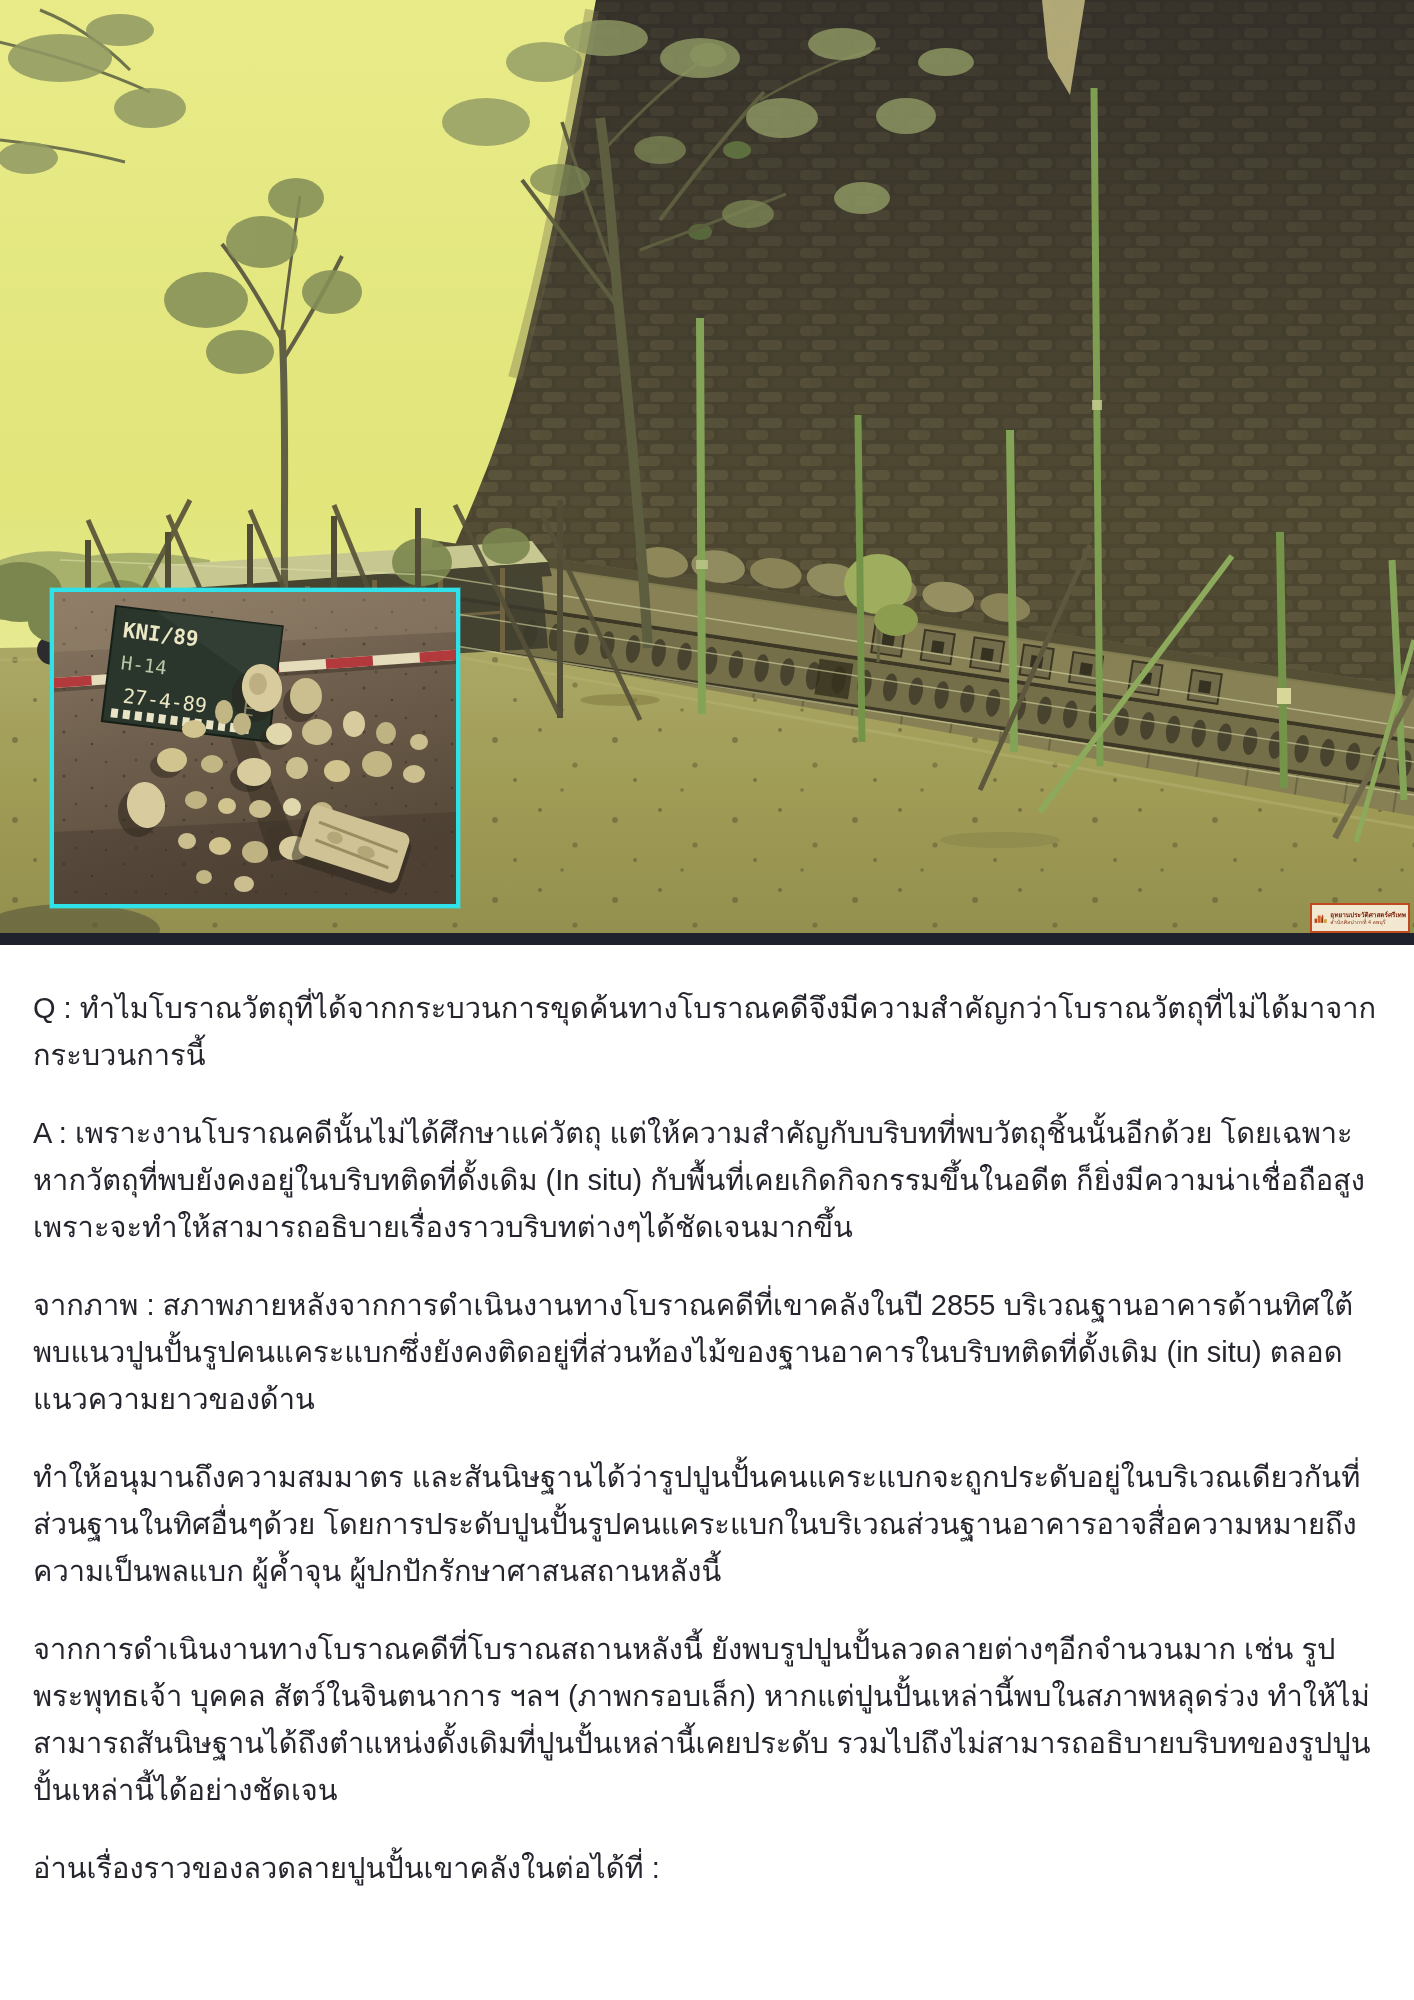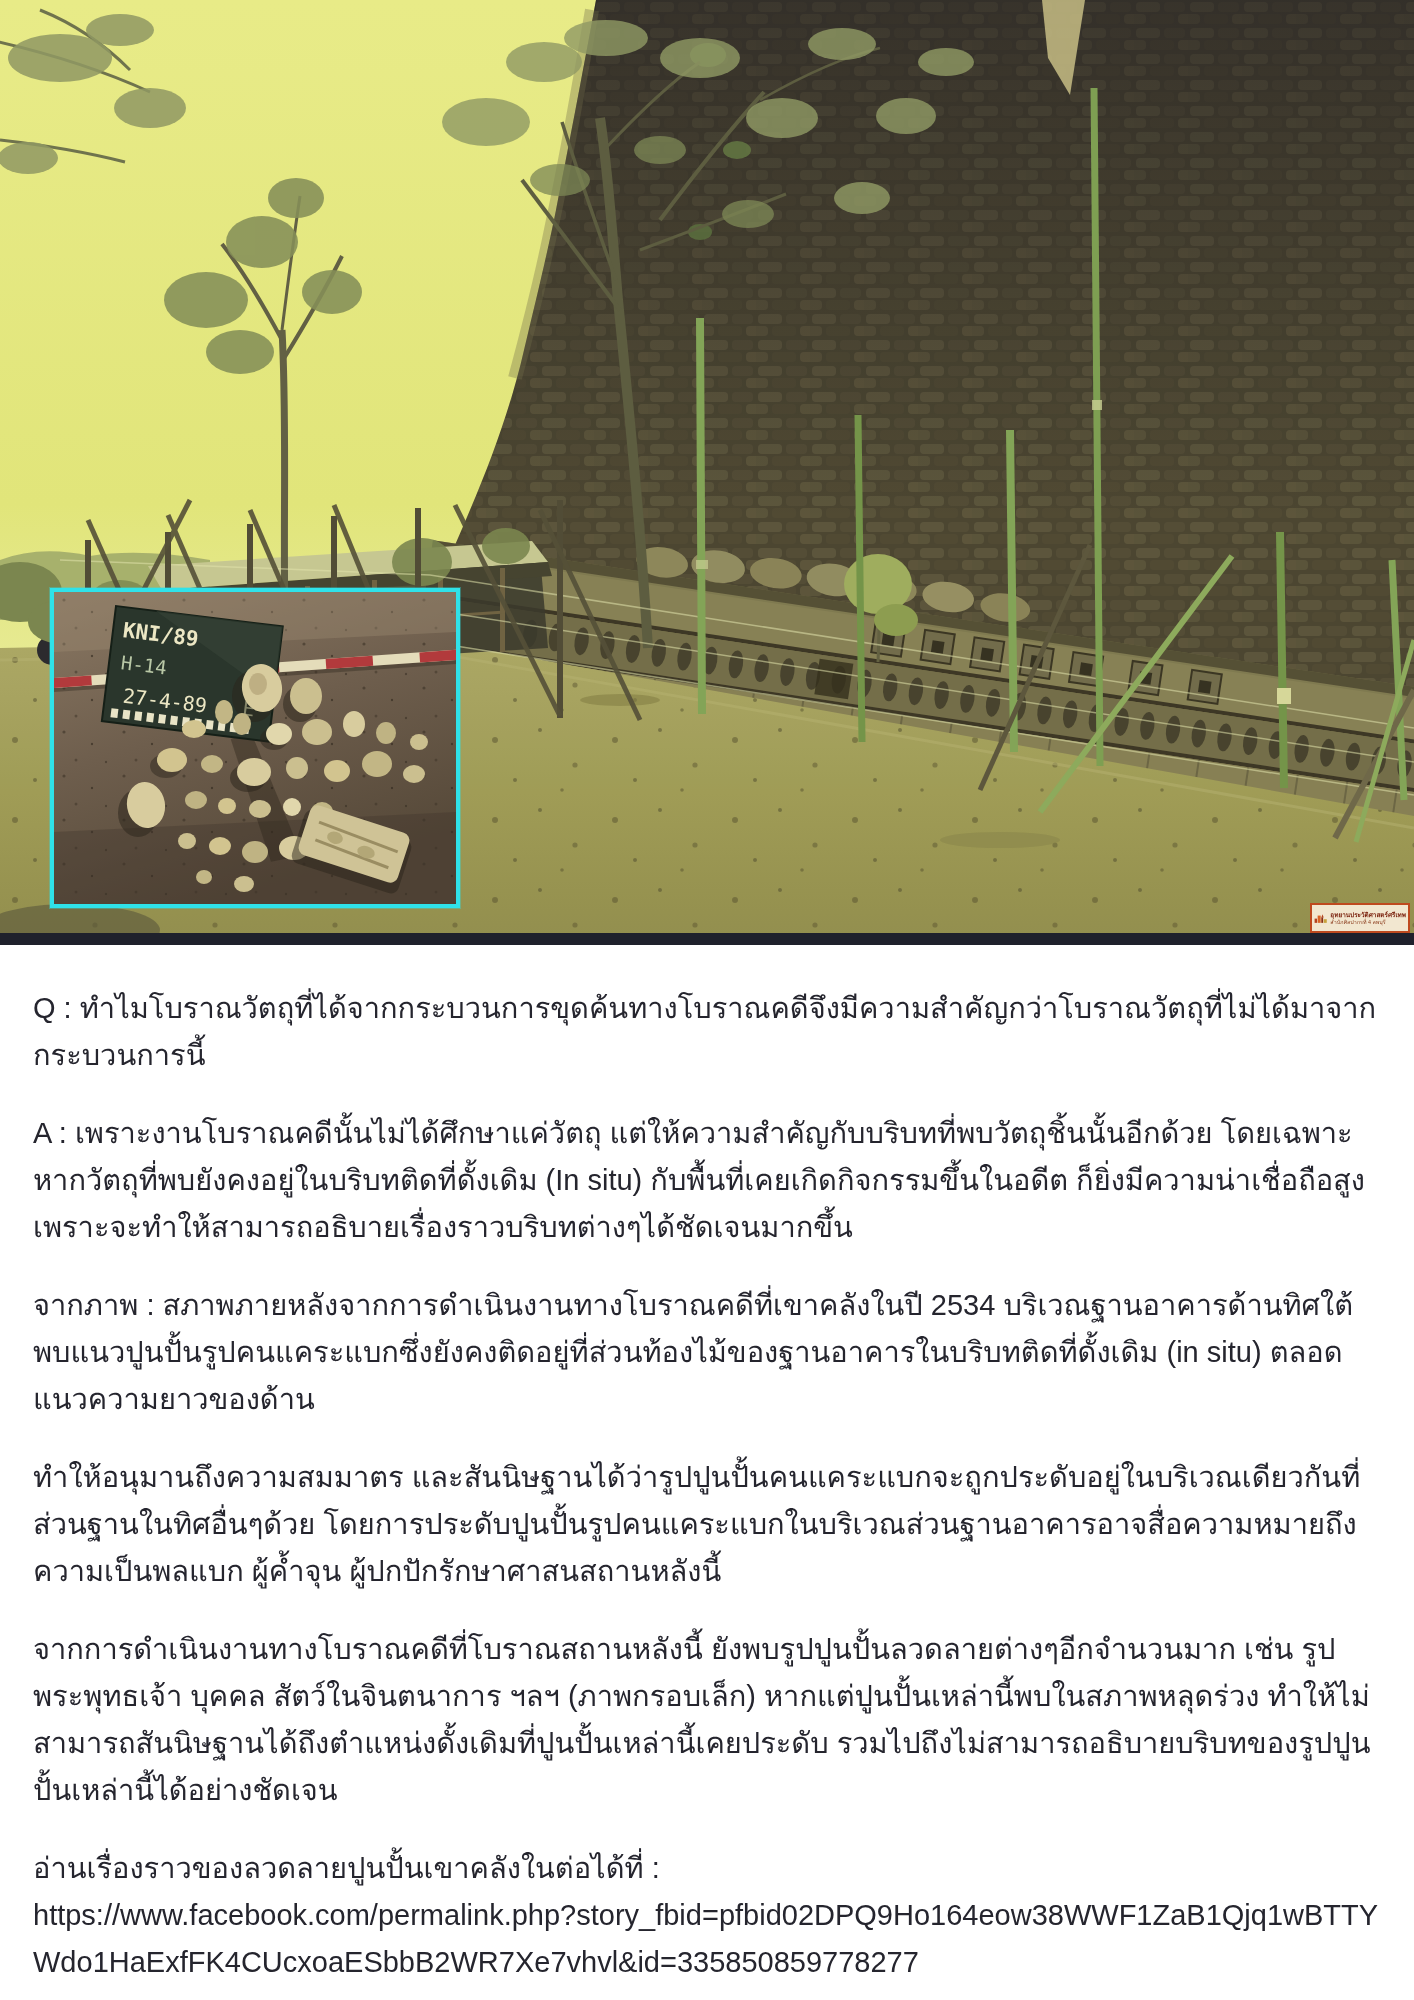--- a/index.html
+++ b/index.html
@@ -443,20 +443,19 @@
     <div class="wm-text">
       <div class="wm-line1">อุทยานประวัติศาสตร์ศรีเทพ</div>
       <div class="wm-line2">สำนักศิลปากรที่ 4 ลพบุรี</div>
     </div>
   </div>
 </div>
 
 <div class="article">
   <p>Q : ทำไมโบราณวัตถุที่ได้จากกระบวนการขุดค้นทางโบราณคดีจึงมีความสำคัญกว่าโบราณวัตถุที่ไม่ได้มาจากกระบวนการนี้</p>
   <p>A : เพราะงานโบราณคดีนั้นไม่ได้ศึกษาแค่วัตถุ แต่ให้ความสำคัญกับบริบทที่พบวัตถุชิ้นนั้นอีกด้วย โดยเฉพาะหากวัตถุที่พบยังคงอยู่ในบริบทติดที่ดั้งเดิม (In situ) กับพื้นที่เคยเกิดกิจกรรมขึ้นในอดีต ก็ยิ่งมีความน่าเชื่อถือสูง เพราะจะทำให้สามารถอธิบายเรื่องราวบริบทต่างๆได้ชัดเจนมากขึ้น</p>
-  <p>จากภาพ : สภาพภายหลังจากการดำเนินงานทางโบราณคดีที่เขาคลังในปี 2534 บริเวณฐานอาคารด้านทิศใต้พบแนวปูนปั้นรูปคนแคระแบกซึ่งยังคงติดอยู่ที่ส่วนท้องไม้ของฐานอาคารในบริบทติดที่ดั้งเดิม (in situ) ตลอดแนวความยาวของด้าน</p>
+  <p>จากภาพ : สภาพภายหลังจากการดำเนินงานทางโบราณคดีที่เขาคลังในปี 2855 บริเวณฐานอาคารด้านทิศใต้พบแนวปูนปั้นรูปคนแคระแบกซึ่งยังคงติดอยู่ที่ส่วนท้องไม้ของฐานอาคารในบริบทติดที่ดั้งเดิม (in situ) ตลอดแนวความยาวของด้าน</p>
   <p>ทำให้อนุมานถึงความสมมาตร และสันนิษฐานได้ว่ารูปปูนปั้นคนแคระแบกจะถูกประดับอยู่ในบริเวณเดียวกันที่ส่วนฐานในทิศอื่นๆด้วย โดยการประดับปูนปั้นรูปคนแคระแบกในบริเวณส่วนฐานอาคารอาจสื่อความหมายถึงความเป็นพลแบก ผู้ค้ำจุน ผู้ปกปักรักษาศาสนสถานหลังนี้</p>
   <p>จากการดำเนินงานทางโบราณคดีที่โบราณสถานหลังนี้ ยังพบรูปปูนปั้นลวดลายต่างๆอีกจำนวนมาก เช่น รูปพระพุทธเจ้า บุคคล สัตว์ในจินตนาการ ฯลฯ (ภาพกรอบเล็ก) หากแต่ปูนปั้นเหล่านี้พบในสภาพหลุดร่วง ทำให้ไม่สามารถสันนิษฐานได้ถึงตำแหน่งดั้งเดิมที่ปูนปั้นเหล่านี้เคยประดับ รวมไปถึงไม่สามารถอธิบายบริบทของรูปปูนปั้นเหล่านี้ได้อย่างชัดเจน</p>
   <p class="link-block">
     <span>อ่านเรื่องราวของลวดลายปูนปั้นเขาคลังในต่อได้ที่ :</span>
-    <span class="link-url">https://www.facebook.com/permalink.php?story_fbid=pfbid02DPQ9Ho164eow38WWF1ZaB1Qjq1wBTTYWdo1HaExfFK4CUcxoaESbbB2WR7Xe7vhvl&amp;id=335850859778277</span>
   </p>
 </div>
 
 </body></html>

